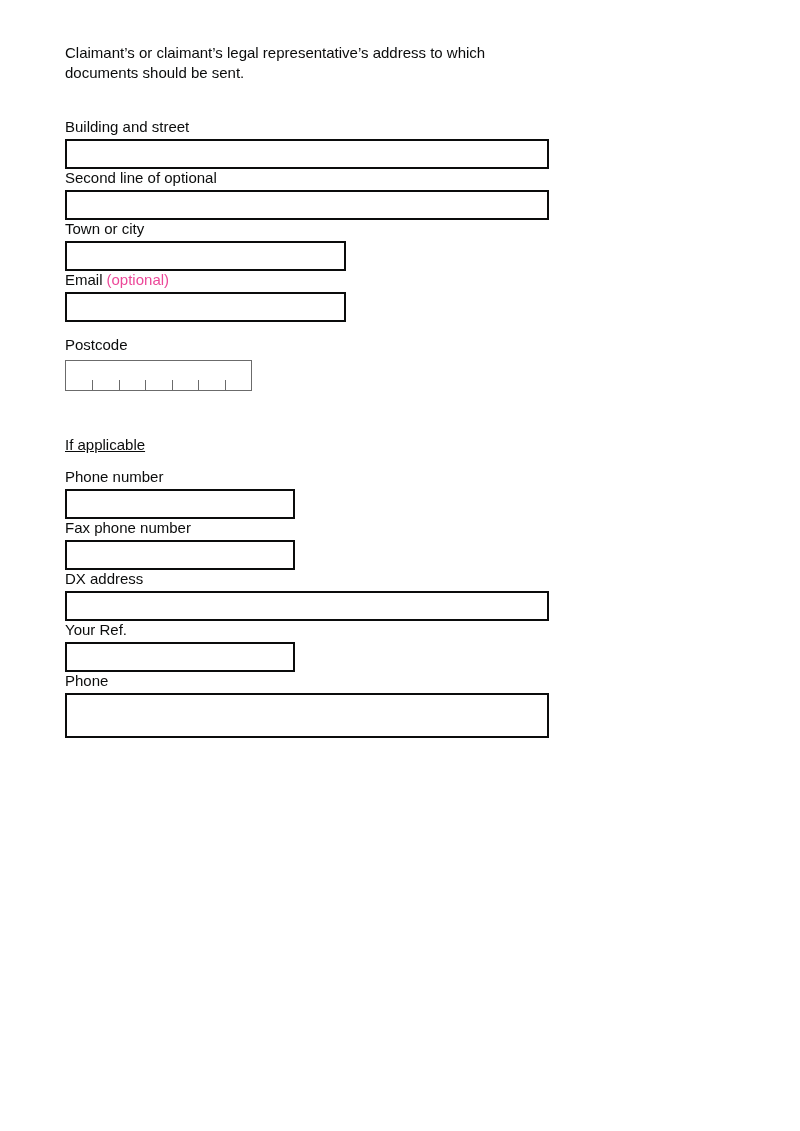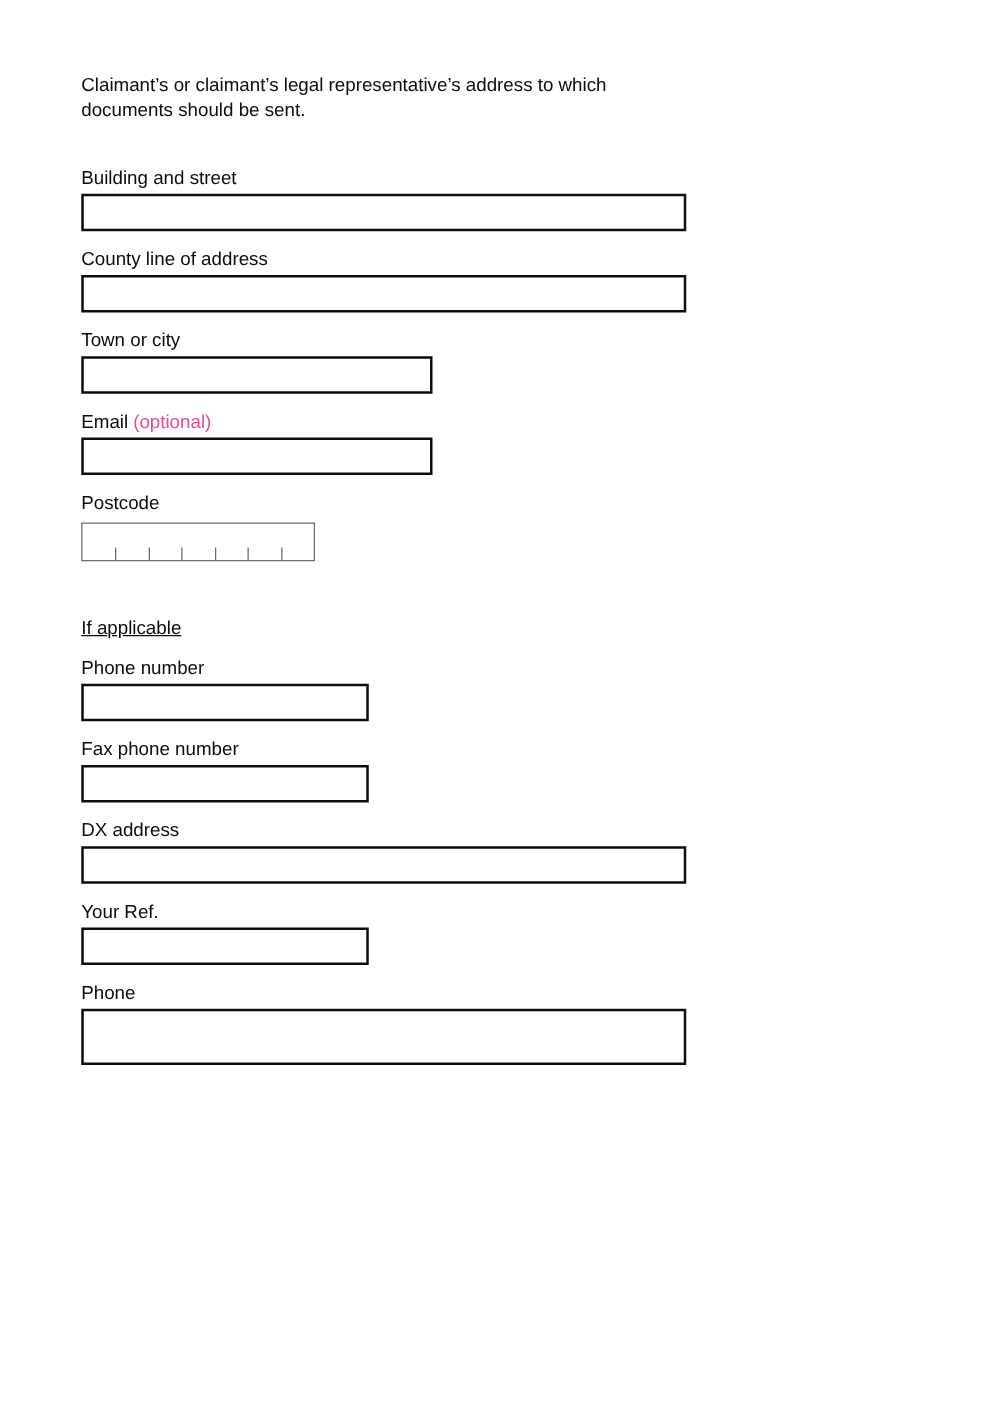--- a/index.html
+++ b/index.html
@@ -9,30 +9,29 @@
   }
   body {
     width: 800px;
     height: 1131px;
     font-family: "Liberation Sans", sans-serif;
     color: #0b0c0c;
     position: relative;
     overflow: hidden;
   }
   .page {
-    padding: 59px 0 0 65px;
+    padding: 43px 0 0 65px;
   }
   .intro {
     width: 468px;
     font-size: 15px;
     line-height: 20px;
     margin: 0 0 35px 0;
   }
   .field {
-    margin-bottom: 14px;
   }
   .field label {
     display: block;
     font-size: 15px;
     line-height: 18px;
     margin-bottom: 3px;
   }
   .optional {
     color: #ec4899;
     margin-left: 4px;
@@ -100,21 +99,21 @@
 <div class="page">
 
   <p class="intro">Claimant’s or claimant’s legal representative’s address to which documents should be sent.</p>
 
   <div class="field">
     <label>Building and street</label>
     <input class="box w-wide" type="text" value="" style="">
   </div>
 
   <div class="field">
-    <label>County line of address</label>
+    <label>Second line of optional</label>
     <input class="box w-wide" type="text" value="" style="">
   </div>
 
   <div class="field">
     <label>Town or city</label>
     <input class="box w-med" type="text" value="" style="">
   </div>
 
   <div class="field">
     <label>

